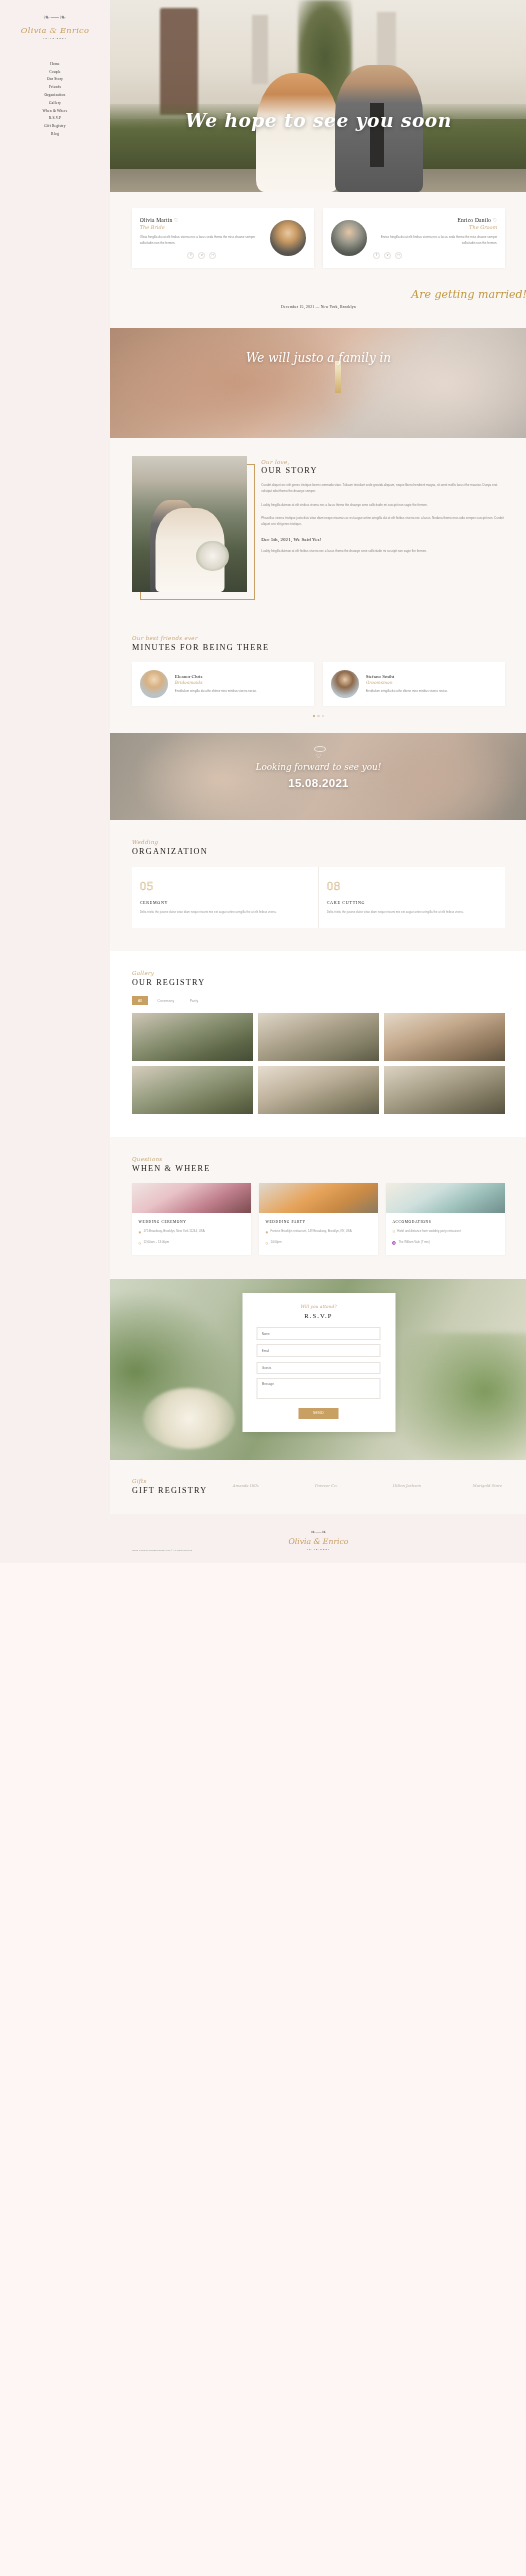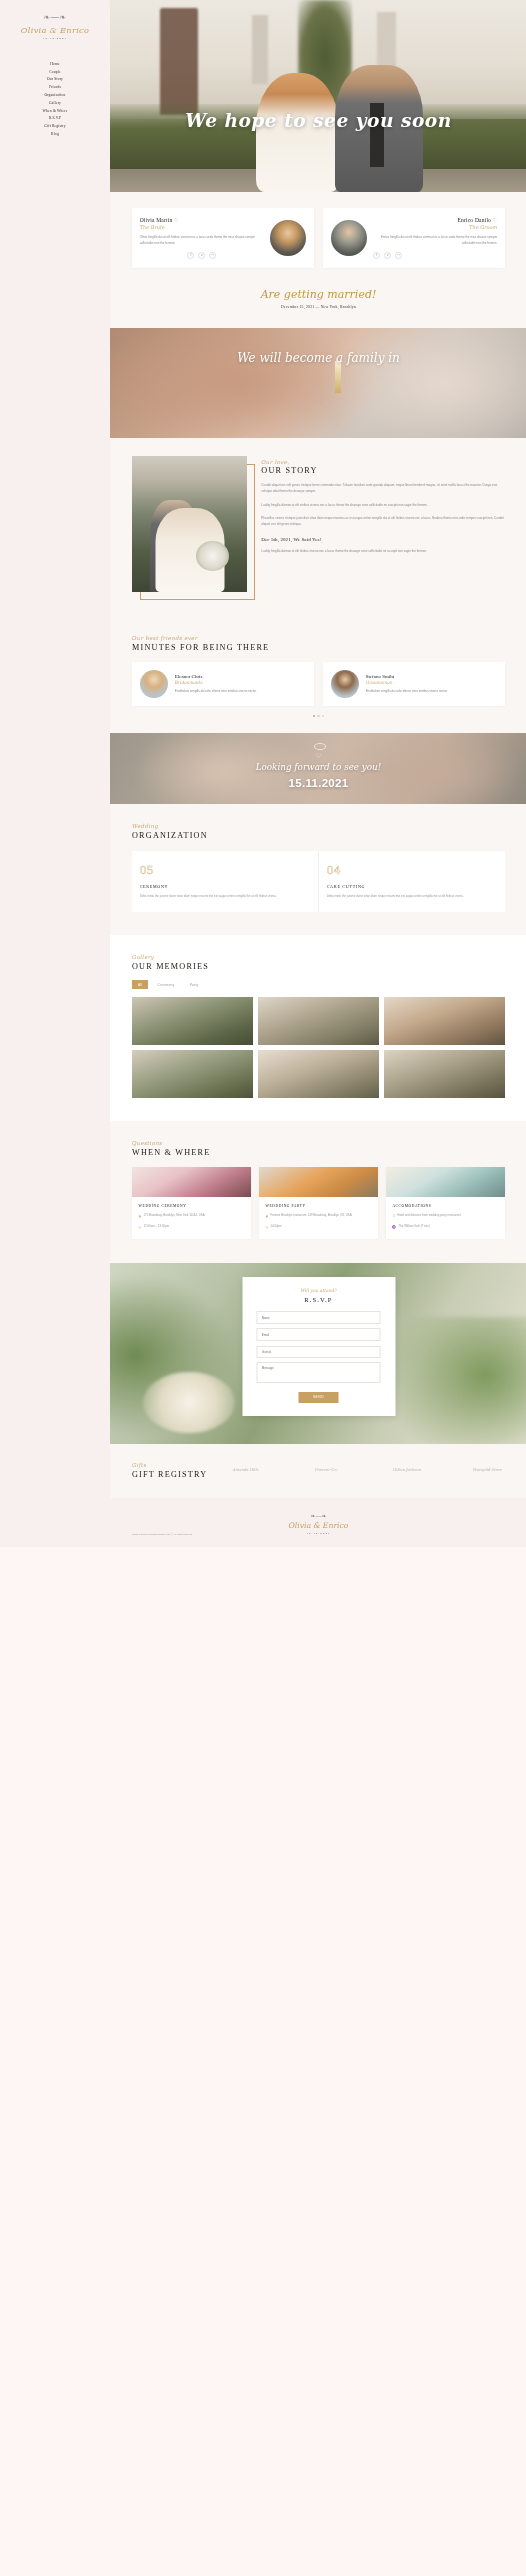--- a/index.html
+++ b/index.html
@@ -56,21 +56,21 @@
   .pcard:not(.rev) .pc-soc{justify-content:center;}
   .pcard.rev .pc-soc{justify-content:flex-start;}
   .soc{width:7.1px;height:7.1px;border:0.5px solid #e2ded9;border-radius:50%;display:flex;align-items:center;justify-content:center;
        font-size:3.3px;color:#8d8d8d;}
   .avatar{width:36px;height:36px;border-radius:50%;flex:none;}
   .av-bride{background:radial-gradient(circle at 50% 36%,#e8c9a2 0%,#c99a63 30%,#5f5a52 66%,#3c3a36 100%);}
   .av-groom{background:radial-gradient(circle at 50% 34%,#e4c6a6 0%,#9c9a8e 34%,#5a5f58 68%,#3a3e3a 100%);}
 
   
   .married{background:#faf6f4;text-align:center;padding:8.8px 0 18.6px;}
-  .married .big{font-family:"DejaVu Serif",serif;font-style:italic;font-size:11px;color:#c2983f;}
+  .married .big{font-family:"DejaVu Serif",serif;font-style:italic;font-size:11px;color:#c2983f;text-align:right;}
   .married .sub{font-family:"Liberation Serif",serif;font-size:3.8px;color:#3b3734;margin-top:3.8px;letter-spacing:0.2px;}
 
   
   .countdown{position:relative;height:110px;overflow:hidden;
      background:linear-gradient(135deg,#b08a72 0%,#c7a189 26%,#ddbda9 48%,#cfc6bd 66%,#b9b2ab 100%);}
   .cd-blur1{position:absolute;left:-5%;top:-10%;width:70%;height:120%;border-radius:50%;
             background:radial-gradient(ellipse,#c79a7f 0%,rgba(199,154,127,0) 70%);filter:blur(5.5px);}
   .cd-blur2{position:absolute;right:-10%;top:-20%;width:60%;height:140%;border-radius:50%;
             background:radial-gradient(ellipse,#e6d9cf 0%,rgba(230,217,207,0) 70%);filter:blur(6.6px);}
   .cd-ring{position:absolute;left:54%;top:30%;width:5.5px;height:32px;background:linear-gradient(180deg,#f7efd4,#cfae6b);filter:blur(0.5px);}
@@ -107,21 +107,21 @@
   .fav-a{background:radial-gradient(circle at 50% 34%,#f0d8b8 0%,#d7b183 34%,#b9c4c9 70%,#aab6bd 100%);}
   .fav-b{background:radial-gradient(circle at 50% 34%,#e8c8a6 0%,#8d6a4c 34%,#b8c3cb 72%,#aab6be 100%);}
   .f-name{font-family:"Liberation Serif",serif;font-size:5px;color:#1e1b19;}
   .f-role{font-family:"DejaVu Serif",serif;font-style:italic;font-size:4.4px;color:#c9a978;margin-top:1.1px;}
   .f-bio{font-size:2.9px;line-height:2.1;color:#8a8a8a;margin-top:3.3px;}
   .dots{display:flex;gap:2.7px;justify-content:center;margin-top:8.8px;}
   .dot{width:2.2px;height:2.2px;border-radius:50%;background:#ded8d2;}
   .dot.on{background:#c8a063;}
 
   
-  .datebanner{position:relative;height:71px;overflow:hidden;
+  .datebanner{position:relative;height:87px;overflow:hidden;
      background:linear-gradient(120deg,#9c958a 0%,#b5aa9c 28%,#cdb8a8 52%,#c3ad9c 74%,#8f897e 100%);padding-left:32px;}
   .db-b1{position:absolute;left:6%;top:-12%;width:42%;height:130%;border-radius:45%;
          background:radial-gradient(ellipse,#d8c2b0 0%,rgba(216,194,176,0) 72%);filter:blur(4.4px);}
   .db-b2{position:absolute;right:2%;top:-6%;width:40%;height:120%;border-radius:45%;
          background:radial-gradient(ellipse,#c5ac9a 0%,rgba(197,172,154,0) 72%);filter:blur(4.4px);}
   .db-ring{position:absolute;left:49%;top:14%;width:12px;height:6.6px;border:1.6px solid #e9e6e0;border-radius:50%;filter:blur(0.2px);}
   .db-in{position:absolute;left:0;right:0;top:18.6px;text-align:center;color:#fff;}
   .db-heart{font-size:6px;color:#fff;}
   .db-script{font-family:"DejaVu Serif",serif;font-style:italic;font-size:8.8px;margin-top:3.3px;text-shadow:0 1.1px 3.3px rgba(0,0,0,.3);}
   .db-date{font-family:"Liberation Sans",sans-serif;font-weight:bold;font-size:11.5px;margin-top:4.4px;letter-spacing:0.3px;
@@ -276,21 +276,21 @@
     <section class="married">
       <div class="big">Are getting married!</div>
       <div class="sub">December 15, 2021 — New York, Brooklyn</div>
     </section>
 
     <section class="countdown">
       <div class="cd-blur1"></div>
       <div class="cd-blur2"></div>
       <div class="cd-ring"></div>
       <div class="cd-inner">
-        <div class="cd-head">We will become a family in</div>
+        <div class="cd-head">We will justo a family in</div>
       </div>
     </section>
 
     <section class="story">
       <div class="story-img-wrap">
         <div class="story-frame"></div>
         <div class="story-img">
           <div class="sig"></div>
           <div class="sib"></div>
           <div class="sflw"></div>
@@ -335,44 +335,44 @@
       </div>
     </section>
 
     <section class="datebanner">
       <div class="db-b1"></div>
       <div class="db-b2"></div>
       <div class="db-ring"></div>
       <div class="db-in">
         <div class="db-heart">♡</div>
         <div class="db-script">Looking forward to see you!</div>
-        <div class="db-date">15.11.2021</div>
+        <div class="db-date">15.08.2021</div>
       </div>
     </section>
 
     <section class="org">
       <div class="kicker">Wedding</div>
       <div class="sec-title">ORGANIZATION</div>
       <div class="org-grid">
         <div class="org-cell">
           <div class="org-num">05</div>
           <div class="org-t">CEREMONY</div>
           <div class="org-p">Delta tristiu the jusone duise vitae diam neque nivami mis est augue artine aringilla the at elit finibus vivera.</div>
         </div>
         <div class="org-cell">
-          <div class="org-num">04</div>
+          <div class="org-num">08</div>
           <div class="org-t">CAKE CUTTING</div>
           <div class="org-p">Delta tristiu the jusone duise vitae diam neque nivami mis est augue artine aringilla the at elit finibus vivera.</div>
         </div>
       </div>
     </section>
 
     <section class="gal">
       <div class="kicker">Gallery</div>
-      <div class="sec-title">OUR MEMORIES</div>
+      <div class="sec-title">OUR REGISTRY</div>
       <div class="gal-tabs">
         <span class="gtab on">All</span>
         <span class="gtab">Ceremony</span>
         <span class="gtab">Party</span>
       </div>
       <div class="gal-grid">
         <div class="gi gi1"></div>
         <div class="gi gi2"></div>
         <div class="gi gi3"></div>
         <div class="gi gi4"></div>

